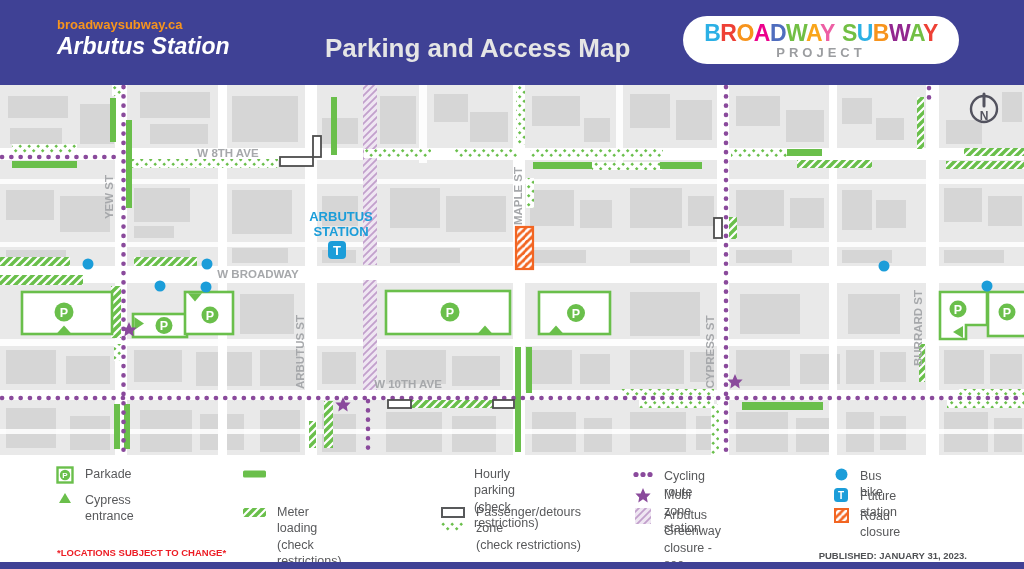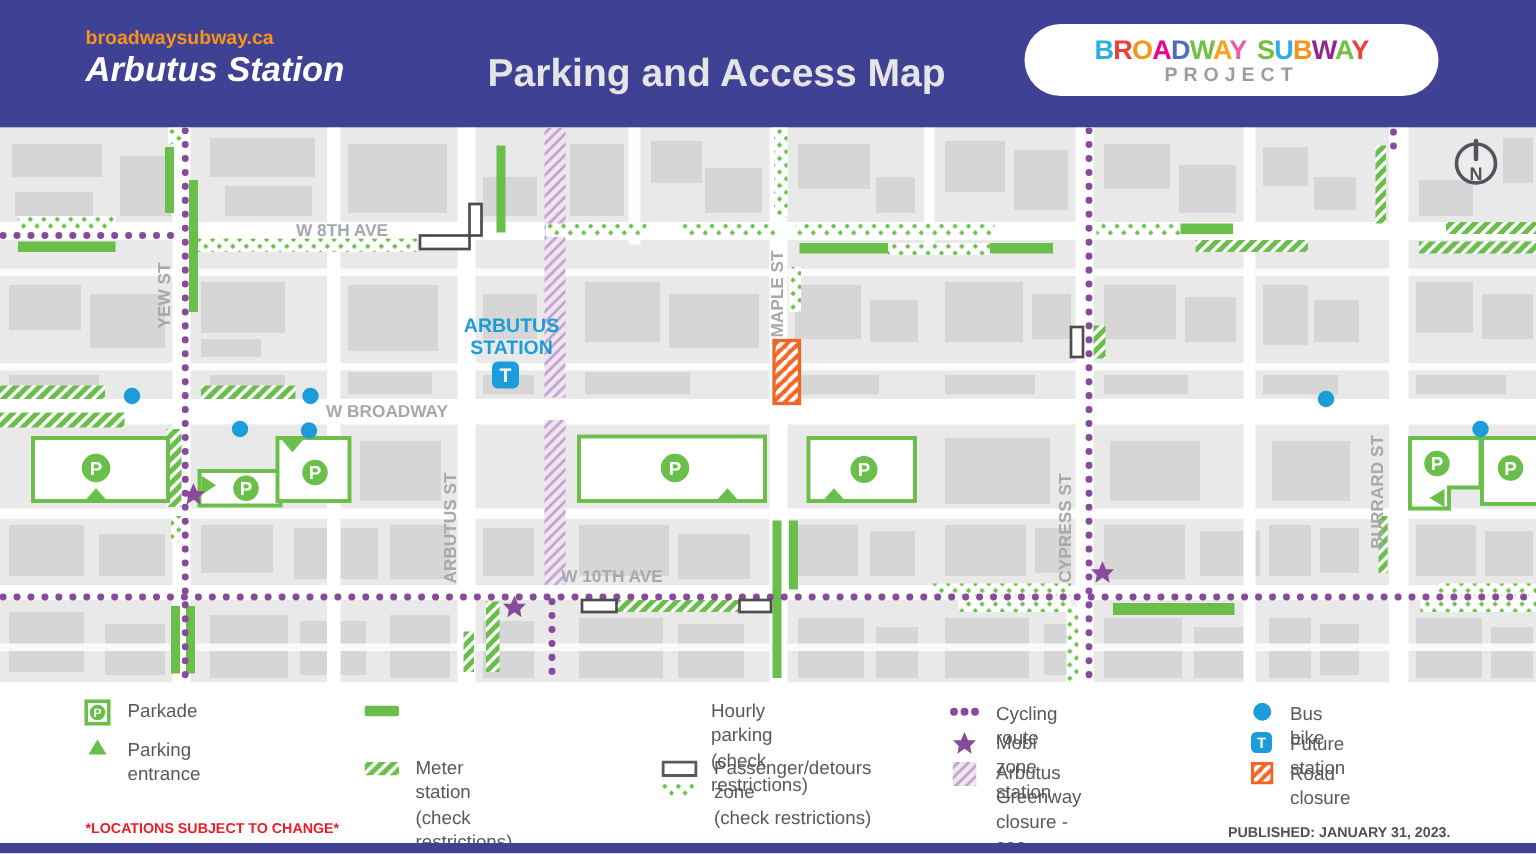--- a/index.html
+++ b/index.html
@@ -5,21 +5,21 @@
   html,body{margin:0;padding:0;background:#fff;}
   .stage{position:relative;width:1024px;height:569px;overflow:hidden;background:#fff;
          font-family:"Liberation Sans",sans-serif;}
   
   .hdr{position:absolute;left:0;top:0;width:1024px;height:85px;background:#3f4195;}
   .hdr-url{position:absolute;left:57px;top:17px;font-size:13px;font-weight:bold;color:#f7941d;}
   .hdr-station{position:absolute;left:57px;top:33px;font-size:23px;font-weight:bold;color:#fff;font-style:italic;}
   .hdr-title{position:absolute;left:325px;top:33px;font-size:26px;font-weight:bold;color:#e5e5e5;}
   .logo{position:absolute;left:683px;top:16px;width:276px;height:48px;background:#fff;
         border-radius:24px;display:flex;flex-direction:column;align-items:center;justify-content:center;}
-  .logo-line1{font-size:18px;font-weight:bold;letter-spacing:-0.5px;line-height:1;}
+  .logo-line1{font-size:23px;font-weight:bold;letter-spacing:-0.5px;line-height:1;}
   .logo-line1 .sp{display:inline-block;width:7px;}
   .logo-line2{font-size:13px;font-weight:bold;letter-spacing:4px;color:#9b9da0;line-height:1;margin-top:1px;}
   
   .map{position:absolute;left:0;top:85px;width:1024px;height:370px;}
   
   .legend{position:absolute;left:0;top:460px;width:1024px;height:86px;color:#58595b;font-size:12.5px;}
   .lg-col{position:absolute;top:0;}
   .lg-item{position:absolute;display:flex;align-items:flex-start;}
   .lg-ic{flex:0 0 auto;display:flex;align-items:center;justify-content:center;margin-right:11px;}
   .lg-tx{line-height:1.3;}
@@ -343,21 +343,21 @@
             </svg>
         </span>
         <span class="lg-tx">Parkade</span>
       </div>
       <div class="lg-item" style="top:32px;">
         <span class="lg-ic" style="width:18px;">
           <svg width="14" height="12">
               <path d="M7 1 L13 11 L1 11 Z" fill="#6abf4b"></path>
             </svg>
         </span>
-        <span class="lg-tx">Parking entrance</span>
+        <span class="lg-tx">Cypress entrance</span>
       </div>
     </div>
 
     <div class="lg-col" style="left:243px;">
       <div class="lg-item" style="top:6px;">
         <span class="lg-ic" style="margin-top:4px;">
           <svg width="23" height="8">
               <rect x="0" y="0.5" width="23" height="7" rx="1.5" fill="#6abf4b"></rect>
             </svg>
         </span>
@@ -367,21 +367,21 @@
           <svg width="23" height="9">
               <defs>
                 <pattern id="lm" width="8" height="8" patternUnits="userSpaceOnUse">
                   <rect width="8" height="8" fill="#fff"></rect>
                   <path d="M-2 6 L6 -2 M2 10 L10 2" stroke="#6abf4b" stroke-width="3.4"></path>
                 </pattern>
               </defs>
               <rect width="23" height="9" fill="url(#lm)"></rect>
             </svg>
         </span>
-        <span class="lg-tx"><span>Meter station</span><br>
+        <span class="lg-tx"><span>Meter loading</span><br>
         <span>(check restrictions)</span></span>
       </div>
     </div>
 
     <div class="lg-col" style="left:441px;">
       <div class="lg-item" style="top:6px;align-items:flex-end;">
         <span class="lg-ic" style="margin-top:4px;">
           <svg width="22" height="9">
               <defs>
                 <pattern id="lh" width="9" height="9" patternUnits="userSpaceOnUse">

